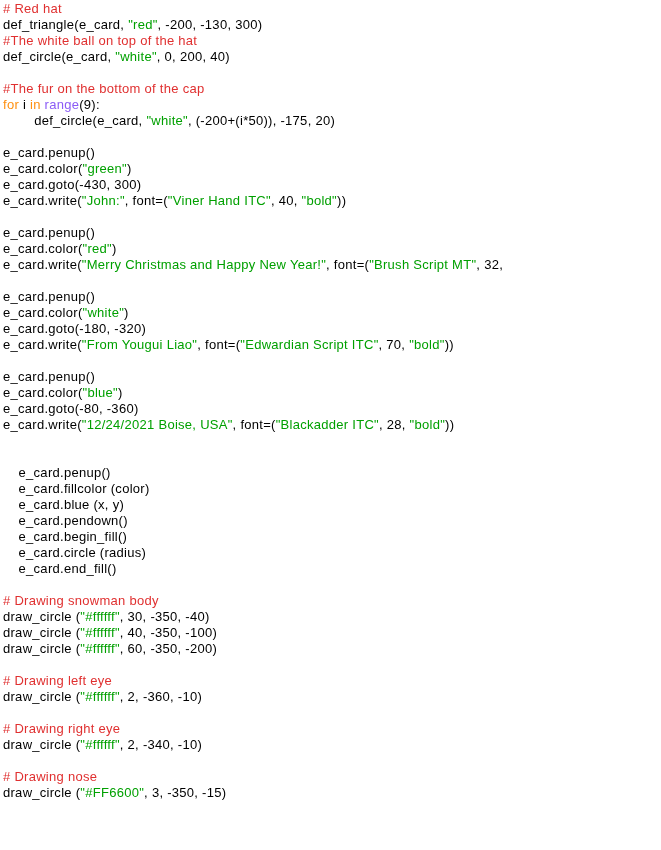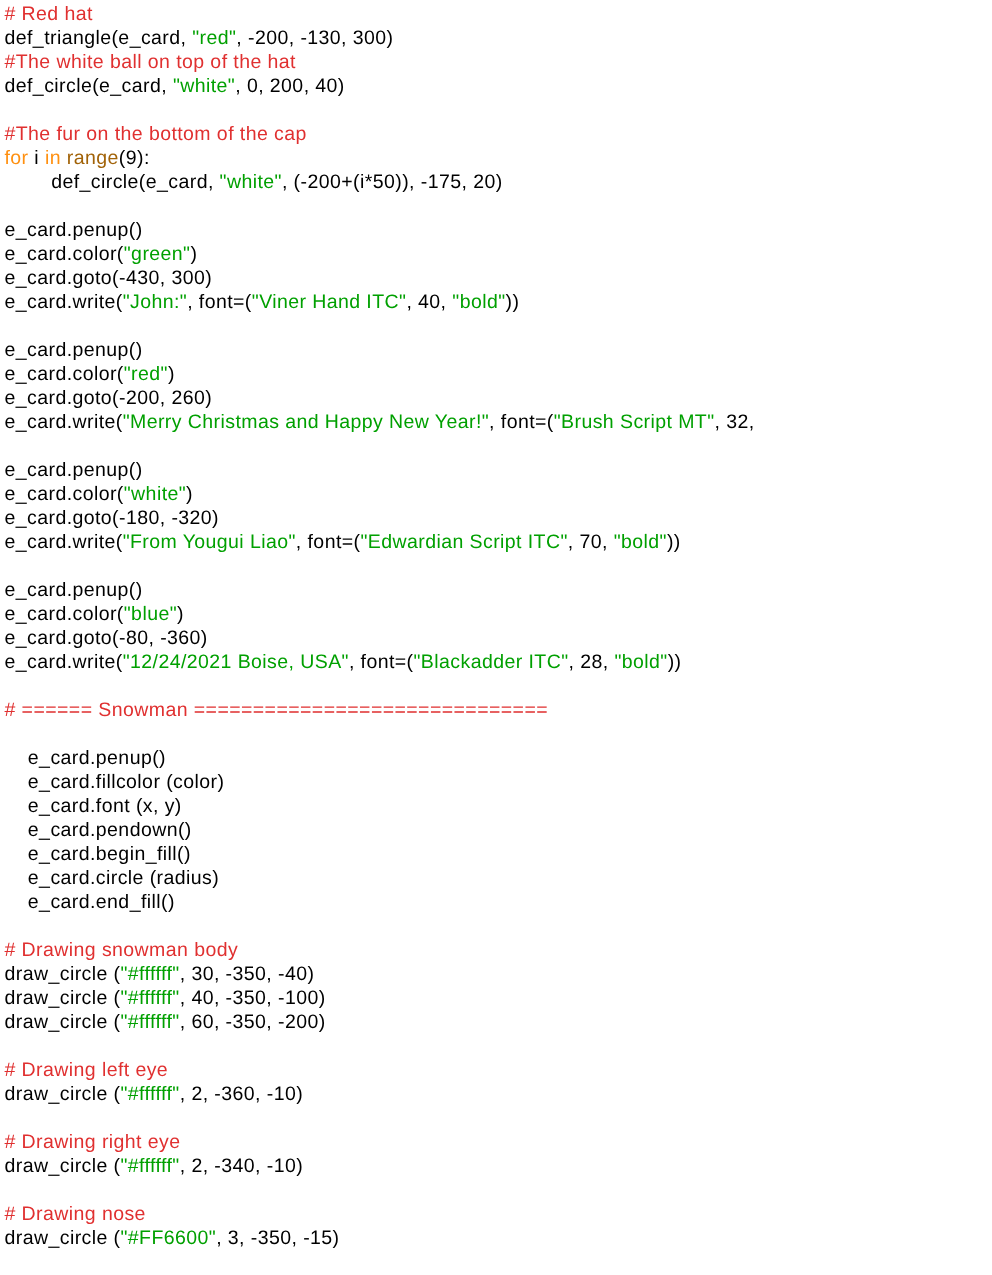--- a/index.html
+++ b/index.html
@@ -34,21 +34,21 @@
     font-family: Liberation Sans, sans-serif;
   }
   .code-line.blank {
     color: transparent;
   }
   .tok { white-space: pre; }
   .tok-plain   { color: #000000; }
   .tok-comment { color: #e03030; }
   .tok-string  { color: #00a000; }
   .tok-keyword { color: #ff9010; }
-  .tok-builtin { color: #a16207; }
+  .tok-builtin { color: #8b5cf6; }
 </style>
 </head>
 <body>
 
 <div id="code-listing">
     <div class="code-line"><span class="tok tok-comment"># Red hat</span></div>
     <div class="code-line"><span class="tok tok-plain">def_triangle(e_card, </span><span class="tok tok-string">"red"</span><span class="tok tok-plain">, -200, -130, 300)</span></div>
     <div class="code-line"><span class="tok tok-comment">#The white ball on top of the hat</span></div>
     <div class="code-line"><span class="tok tok-plain">def_circle(e_card, </span><span class="tok tok-string">"white"</span><span class="tok tok-plain">, 0, 200, 40)</span></div>
     <div class="code-line blank"> </div>
@@ -56,38 +56,36 @@
     <div class="code-line"><span class="tok tok-keyword">for</span><span class="tok tok-plain"> i </span><span class="tok tok-keyword">in</span><span class="tok tok-plain"> </span><span class="tok tok-builtin">range</span><span class="tok tok-plain">(9):</span></div>
     <div class="code-line"><span class="tok tok-plain">        def_circle(e_card, </span><span class="tok tok-string">"white"</span><span class="tok tok-plain">, (-200+(i*50)), -175, 20)</span></div>
     <div class="code-line blank"> </div>
     <div class="code-line"><span class="tok tok-plain">e_card.penup()</span></div>
     <div class="code-line"><span class="tok tok-plain">e_card.color(</span><span class="tok tok-string">"green"</span><span class="tok tok-plain">)</span></div>
     <div class="code-line"><span class="tok tok-plain">e_card.goto(-430, 300)</span></div>
     <div class="code-line"><span class="tok tok-plain">e_card.write(</span><span class="tok tok-string">"John:"</span><span class="tok tok-plain">, font=(</span><span class="tok tok-string">"Viner Hand ITC"</span><span class="tok tok-plain">, 40, </span><span class="tok tok-string">"bold"</span><span class="tok tok-plain">))</span></div>
     <div class="code-line blank"> </div>
     <div class="code-line"><span class="tok tok-plain">e_card.penup()</span></div>
     <div class="code-line"><span class="tok tok-plain">e_card.color(</span><span class="tok tok-string">"red"</span><span class="tok tok-plain">)</span></div>
-    <div class="code-line"><span class="tok tok-plain">e_card.goto(-200, 260)</span></div>
     <div class="code-line"><span class="tok tok-plain">e_card.write(</span><span class="tok tok-string">"Merry Christmas and Happy New Year!"</span><span class="tok tok-plain">, font=(</span><span class="tok tok-string">"Brush Script MT"</span><span class="tok tok-plain">, 32, </span></div>
     <div class="code-line blank"> </div>
     <div class="code-line"><span class="tok tok-plain">e_card.penup()</span></div>
     <div class="code-line"><span class="tok tok-plain">e_card.color(</span><span class="tok tok-string">"white"</span><span class="tok tok-plain">)</span></div>
     <div class="code-line"><span class="tok tok-plain">e_card.goto(-180, -320)</span></div>
     <div class="code-line"><span class="tok tok-plain">e_card.write(</span><span class="tok tok-string">"From Yougui Liao"</span><span class="tok tok-plain">, font=(</span><span class="tok tok-string">"Edwardian Script ITC"</span><span class="tok tok-plain">, 70, </span><span class="tok tok-string">"bold"</span><span class="tok tok-plain">))</span></div>
     <div class="code-line blank"> </div>
     <div class="code-line"><span class="tok tok-plain">e_card.penup()</span></div>
     <div class="code-line"><span class="tok tok-plain">e_card.color(</span><span class="tok tok-string">"blue"</span><span class="tok tok-plain">)</span></div>
     <div class="code-line"><span class="tok tok-plain">e_card.goto(-80, -360)</span></div>
     <div class="code-line"><span class="tok tok-plain">e_card.write(</span><span class="tok tok-string">"12/24/2021 Boise, USA"</span><span class="tok tok-plain">, font=(</span><span class="tok tok-string">"Blackadder ITC"</span><span class="tok tok-plain">, 28, </span><span class="tok tok-string">"bold"</span><span class="tok tok-plain">))</span></div>
     <div class="code-line blank"> </div>
-    <div class="code-line"><span class="tok tok-comment"># ====== Snowman ==============================</span></div>
     <div class="code-line blank"> </div>
     <div class="code-line"><span class="tok tok-plain">    e_card.penup()</span></div>
     <div class="code-line"><span class="tok tok-plain">    e_card.fillcolor (color)</span></div>
-    <div class="code-line"><span class="tok tok-plain">    e_card.font (x, y)</span></div>
+    <div class="code-line"><span class="tok tok-plain">    e_card.blue (x, y)</span></div>
     <div class="code-line"><span class="tok tok-plain">    e_card.pendown()</span></div>
     <div class="code-line"><span class="tok tok-plain">    e_card.begin_fill()</span></div>
     <div class="code-line"><span class="tok tok-plain">    e_card.circle (radius)</span></div>
     <div class="code-line"><span class="tok tok-plain">    e_card.end_fill()</span></div>
     <div class="code-line blank"> </div>
     <div class="code-line"><span class="tok tok-comment"># Drawing snowman body</span></div>
     <div class="code-line"><span class="tok tok-plain">draw_circle (</span><span class="tok tok-string">"#ffffff"</span><span class="tok tok-plain">, 30, -350, -40)</span></div>
     <div class="code-line"><span class="tok tok-plain">draw_circle (</span><span class="tok tok-string">"#ffffff"</span><span class="tok tok-plain">, 40, -350, -100)</span></div>
     <div class="code-line"><span class="tok tok-plain">draw_circle (</span><span class="tok tok-string">"#ffffff"</span><span class="tok tok-plain">, 60, -350, -200)</span></div>
     <div class="code-line blank"> </div>

